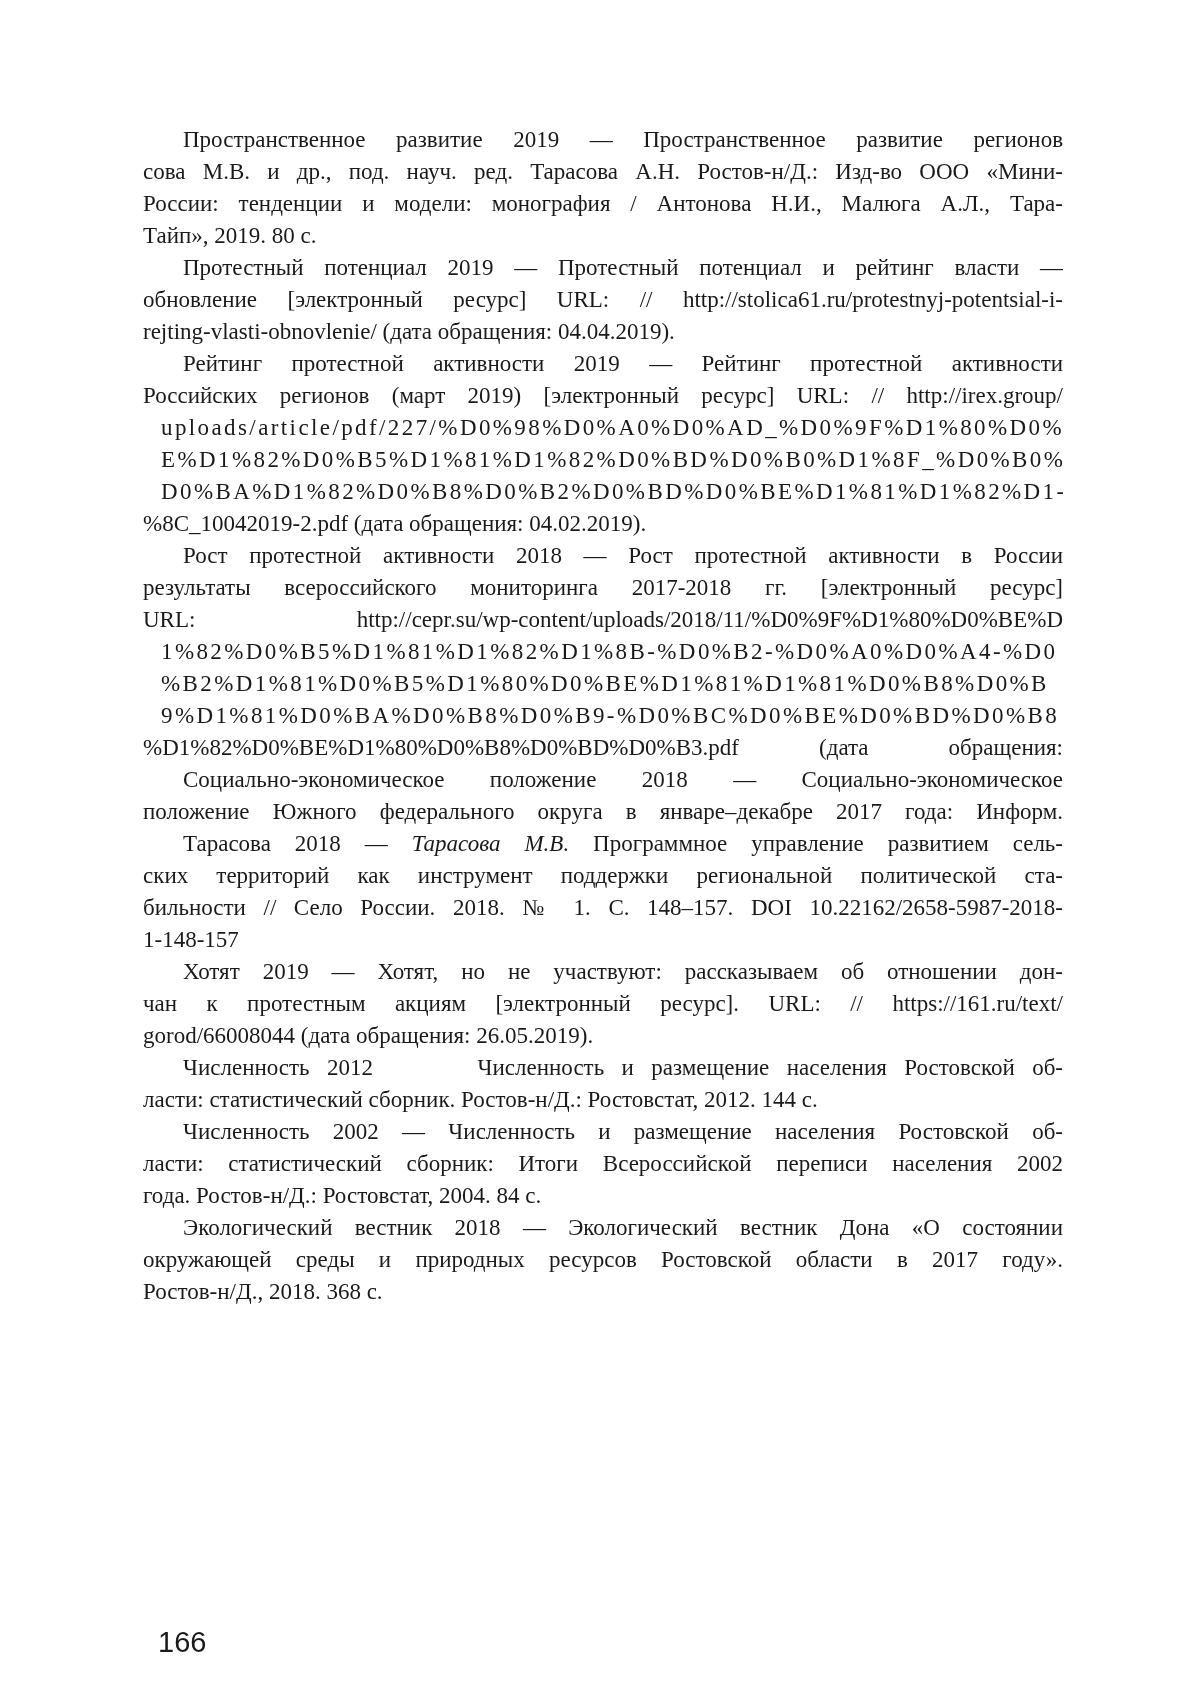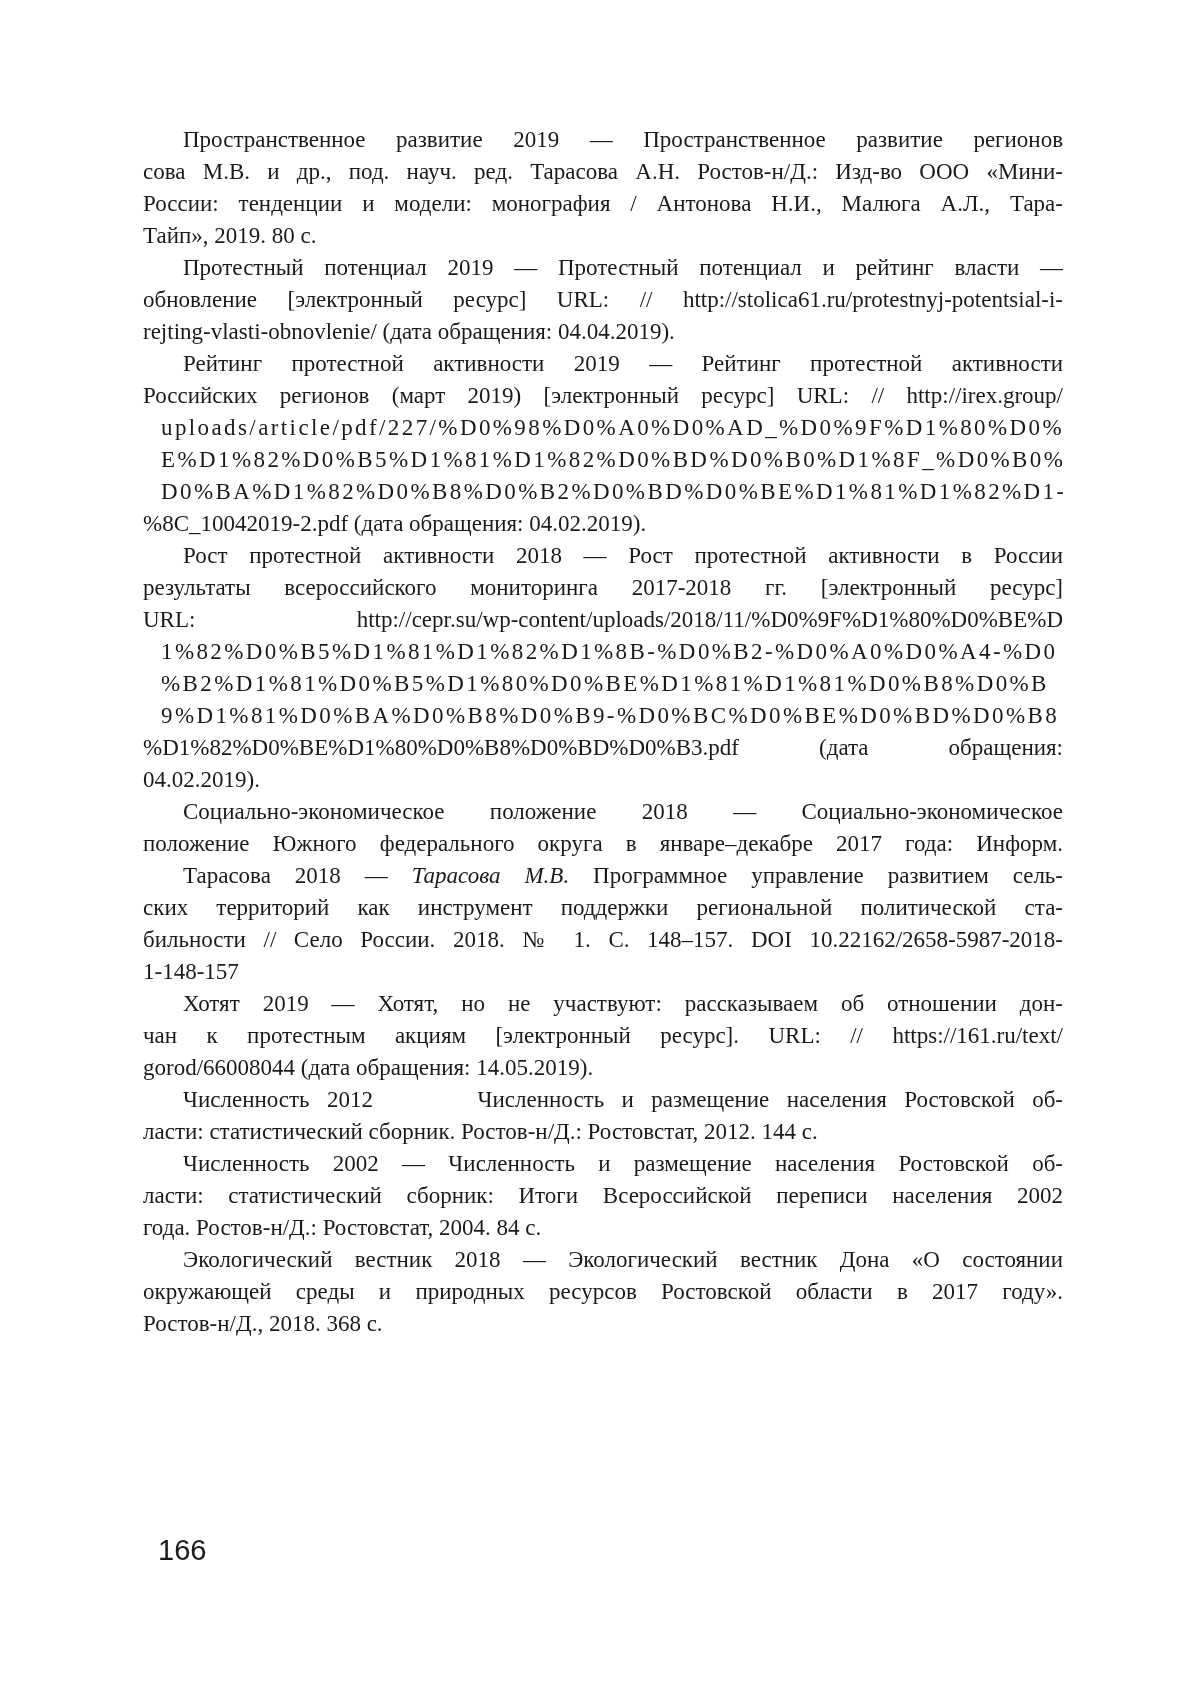--- a/index.html
+++ b/index.html
@@ -32,21 +32,21 @@
     text-align: justify;
     text-align-last: justify;
   }
   .line.first { text-indent: 40px; }
   .line.last  { text-align-last: left; }
   .line.nospace { letter-spacing: 2.4px; text-align-last: left; margin-left: 18px; }
   .it { font-style: italic; margin-top: 21px; }
   .page-number {
     position: absolute;
     left: 158px;
-    top: 1534px;
+    top: 1626px;
     font-family: "Liberation Sans", "DejaVu Sans", sans-serif;
     font-size: 29px;
     color: #1a1a1a;
   }
 </style>
 </head>
 <body>
 
 <div class="page">
   <div class="text-block">
@@ -70,36 +70,35 @@
         <div class="line last">%8C_10042019-2.pdf (дата обращения: 04.02.2019).</div>
       </div>
       <div class="para">
         <div class="line first">Рост протестной активности 2018 — Рост протестной активности в России</div>
         <div class="line">результаты всероссийского мониторинга 2017-2018 гг. [электронный ресурс]</div>
         <div class="line">URL:      http://cepr.su/wp-content/uploads/2018/11/%D0%9F%D1%80%D0%BE%D</div>
         <div class="line nospace">1%82%D0%B5%D1%81%D1%82%D1%8B-%D0%B2-%D0%A0%D0%A4-%D0</div>
         <div class="line nospace">%B2%D1%81%D0%B5%D1%80%D0%BE%D1%81%D1%81%D0%B8%D0%B</div>
         <div class="line nospace">9%D1%81%D0%BA%D0%B8%D0%B9-%D0%BC%D0%BE%D0%BD%D0%B8</div>
         <div class="line">%D1%82%D0%BE%D1%80%D0%B8%D0%BD%D0%B3.pdf (дата обращения:</div>
-        <div class="line last">04.02.2019).</div>
       </div>
       <div class="para">
         <div class="line first">Социально-экономическое положение 2018 — Социально-экономическое</div>
         <div class="line">положение Южного федерального округа в январе–декабре 2017 года: Информ.</div>
       </div>
       <div class="para">
         <div class="line first"><span>Тарасова 2018 — </span><span class="it">Тарасова М.В.</span><span> Программное управление развитием сель-</span></div>
         <div class="line">ских территорий как инструмент поддержки региональной политической ста-</div>
         <div class="line">бильности // Село России. 2018. № 1. С. 148–157. DOI 10.22162/2658-5987-2018-</div>
         <div class="line last">1-148-157</div>
       </div>
       <div class="para">
         <div class="line first">Хотят 2019 — Хотят, но не участвуют: рассказываем об отношении дон-</div>
         <div class="line">чан к протестным акциям [электронный ресурс]. URL: // https://161.ru/text/</div>
-        <div class="line last">gorod/66008044 (дата обращения: 14.05.2019).</div>
+        <div class="line last">gorod/66008044 (дата обращения: 26.05.2019).</div>
       </div>
       <div class="para">
         <div class="line first">Численность 2012      Численность и размещение населения Ростовской об-</div>
         <div class="line last">ласти: статистический сборник. Ростов-н/Д.: Ростовстат, 2012. 144 с.</div>
       </div>
       <div class="para">
         <div class="line first">Численность 2002 — Численность и размещение населения Ростовской об-</div>
         <div class="line">ласти: статистический сборник: Итоги Всероссийской переписи населения 2002</div>
         <div class="line last">года. Ростов-н/Д.: Ростовстат, 2004. 84 с.</div>
       </div>

